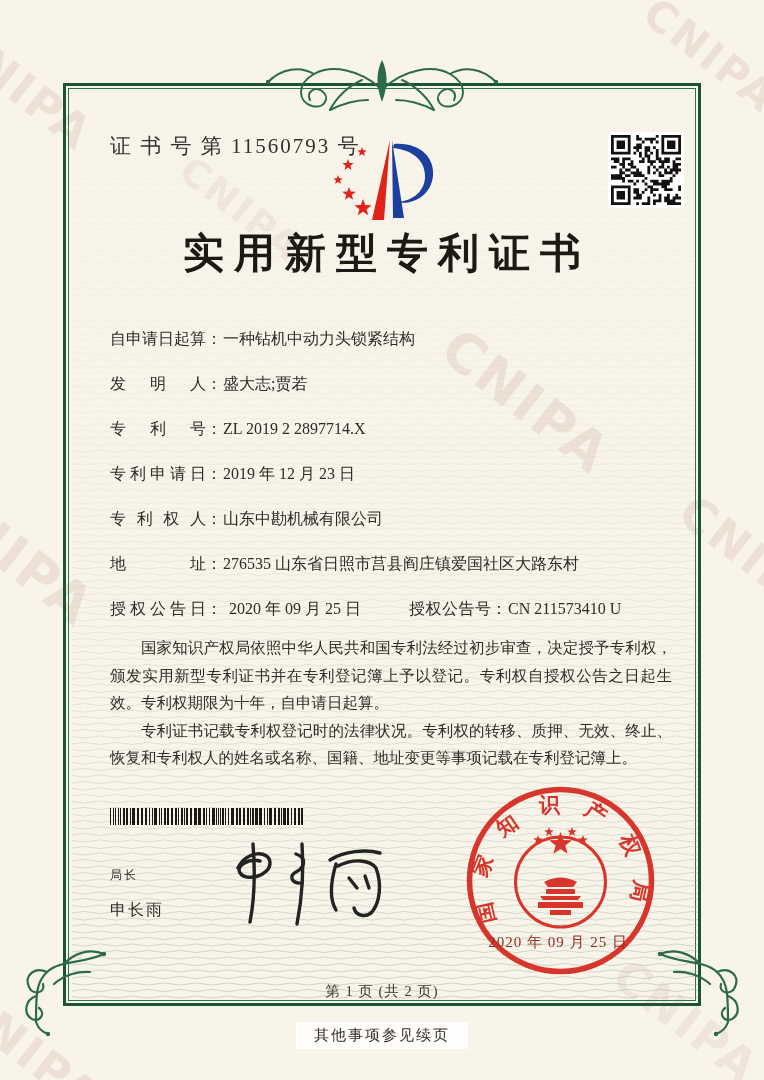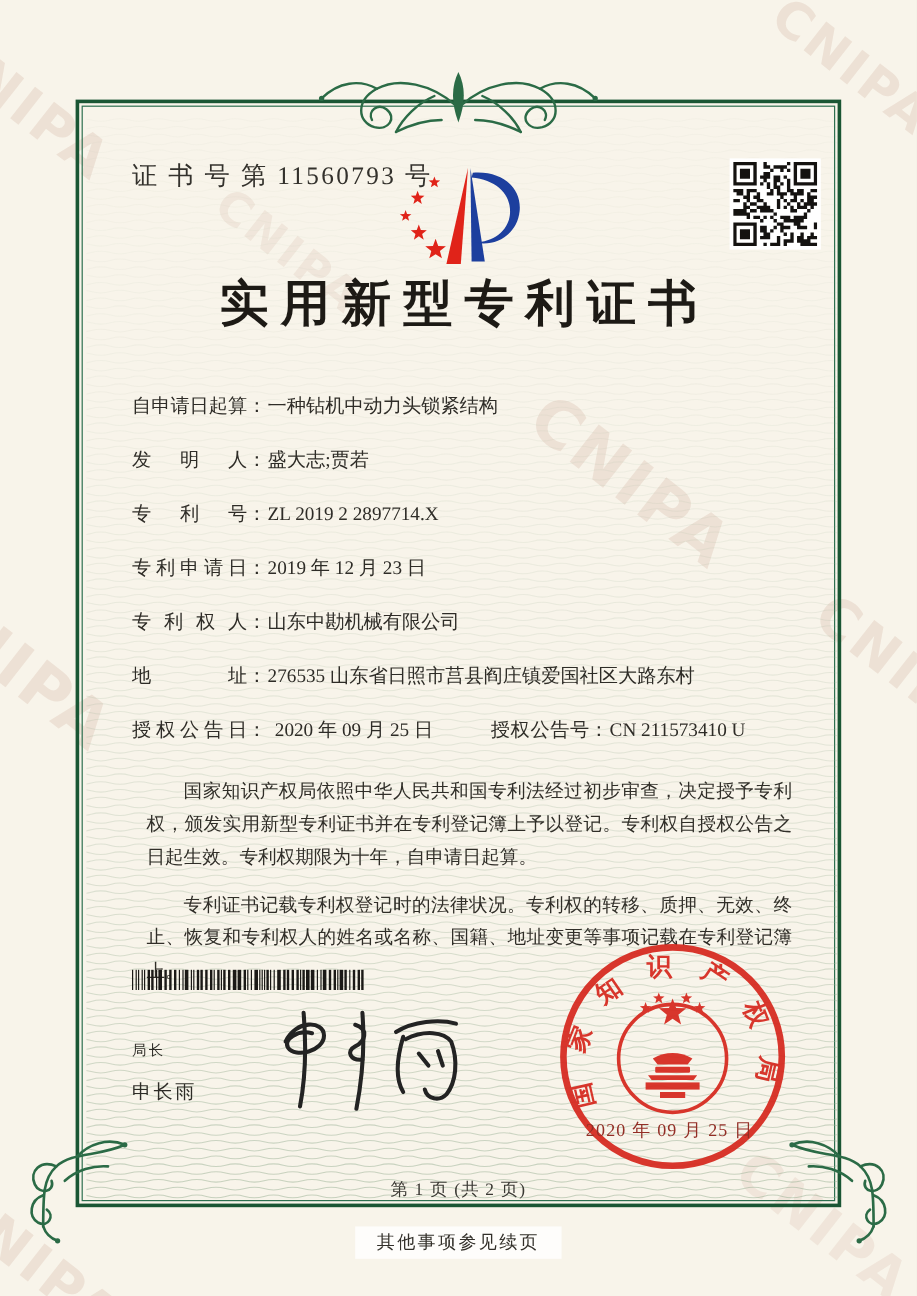--- a/index.html
+++ b/index.html
@@ -74,21 +74,21 @@
   .lbl2{display:inline-block;width:82px;text-align:justify;text-align-last:justify;margin-left:4px;}
   .colon{display:inline-block;}
   .val{margin-left:1px;}
   .val-grant{margin-left:7px;width:176px;}
   
   .paras{
     position:absolute;left:44px;top:548px;width:562px;
     font-size:15.5px;line-height:27.5px;color:#302e28;
     text-align:justify;
   }
-  .paras p{margin:12px;text-indent:2em;}
+  .paras p{margin:0;text-indent:2em;}
   
   .barcode{position:absolute;left:44px;top:722px;}
   .official-post{position:absolute;left:44px;top:781px;font-size:12px;color:#2e2c27;letter-spacing:2px;}
   .official-name{position:absolute;left:44px;top:814px;font-size:16px;color:#2e2c27;letter-spacing:2px;}
   .signature{position:absolute;left:150px;top:752px;z-index:4;}
   .seal{position:absolute;left:392px;top:692px;z-index:5;opacity:0.93;}
   .page-num{
     position:absolute;left:0;right:0;top:896px;text-align:center;
     font-size:14.5px;color:#3a3833;letter-spacing:1px;
   }

